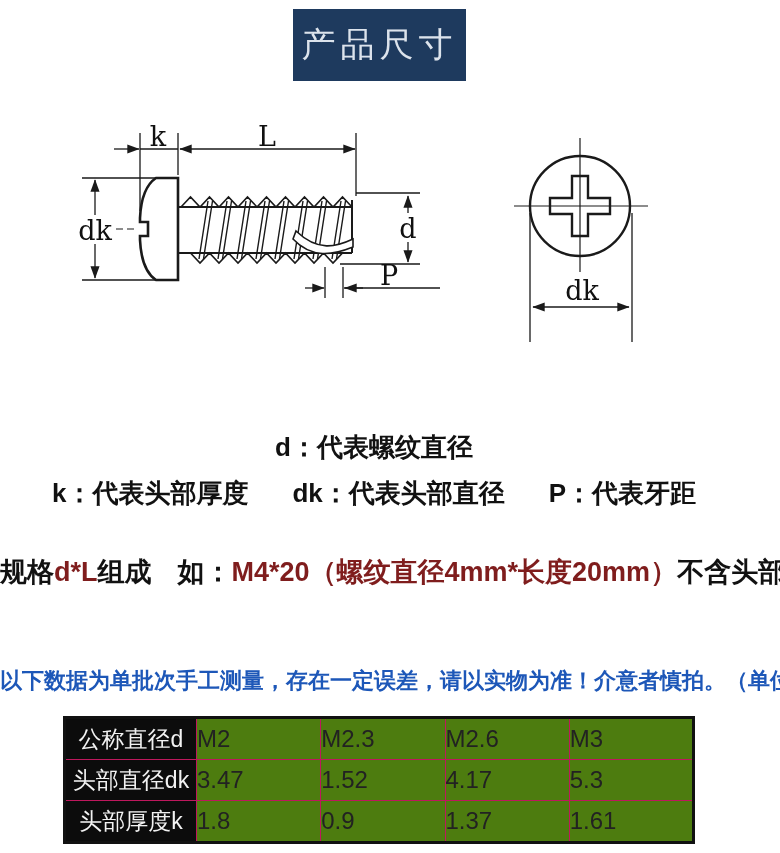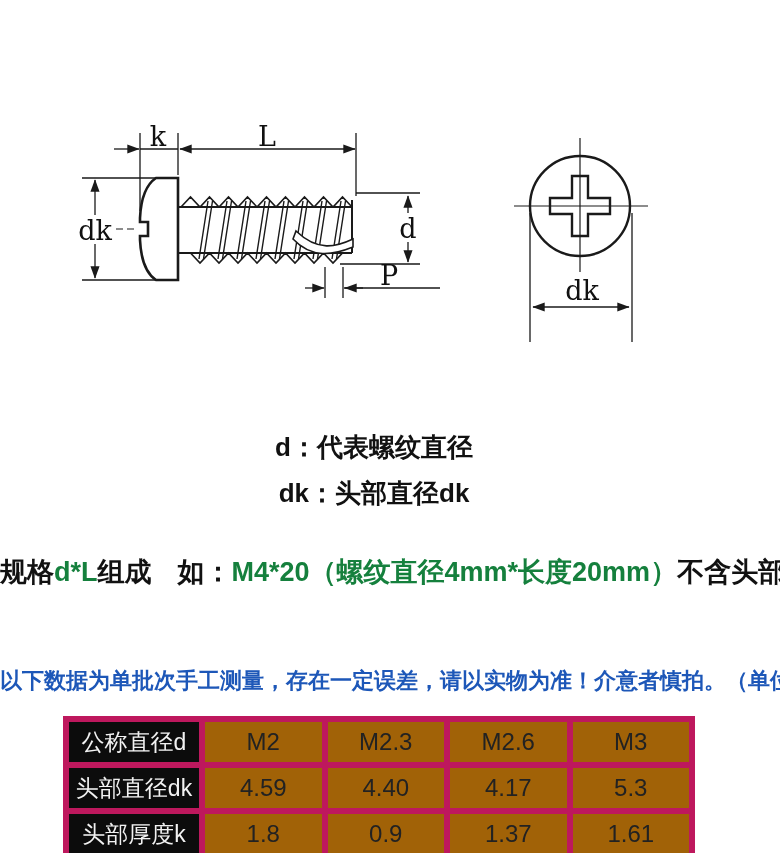--- a/index.html
+++ b/index.html
@@ -8,39 +8,42 @@
   .header-box{position:absolute;left:293px;top:9px;width:173px;height:72px;
         background:#1e3a5e;display:flex;align-items:center;justify-content:center;}
   .header-box span{color:#dce3ec;font-size:34px;letter-spacing:5px;font-weight:400;}
   .diagram{position:absolute;left:0;top:90px;width:780px;height:290px;}
   .legend{position:absolute;left:0;width:748px;text-align:center;
         font-weight:bold;color:#111;font-size:26px;display:flex;justify-content:center;}
   .legend-1{top:430px;column-gap:48px;}
   .legend-2{top:476px;column-gap:44px;}
   .spec-line{position:absolute;left:0;top:554px;width:780px;text-align:center;
         font-size:27px;font-weight:bold;color:#111;white-space:nowrap;}
-  .spec-line .blue{color:#15803d;}
+  .spec-line .blue{color:#7f1d1d;}
   .spec-line .gap{margin-left:26px;}
   .notice{position:absolute;left:0;top:666px;width:780px;text-align:center;
         font-size:22px;font-weight:bold;color:#1d57b8;white-space:nowrap;}
   table.spec-table{position:absolute;left:63px;top:716px;width:632px;
         border-collapse:collapse;table-layout:fixed;border:3px solid #111;}
   table.spec-table th{width:130px;background:#0c0c0c;color:#f2f2f2;
         font-weight:normal;font-size:23px;}
-  table.spec-table td{background:#a16207;color:#222;font-size:24px;text-align:center;
+  table.spec-table td{background:#4d7c0f;color:#222;font-size:24px;text-align:left;
         font-weight:normal;}
-  table.spec-table th,table.spec-table td{border:6px solid #be185d;height:40px;padding:0;}
+  table.spec-table th,table.spec-table td{border:1px solid #be185d;height:40px;padding:0;}
   svg text{font-family:"DejaVu Serif","Liberation Serif",serif;fill:#111;}
   .halo{paint-order:stroke;stroke:#ffffff;stroke-width:8px;}
 </style>
 </head>
 <body>
 
 <div class="page">
 
+  <div class="header-box">
+    <span>产品尺寸</span>
+  </div>
 
   <svg class="diagram" viewBox="0 90 780 290" xmlns="http://www.w3.org/2000/svg">
     <defs>
       <marker id="arw" viewBox="0 0 10 10" refX="9" refY="5" markerWidth="10" markerHeight="10" orient="auto-start-reverse">
         <path d="M0,1.5 L9.5,5 L0,8.5 z" fill="#1a1a1a"></path>
       </marker>
     </defs>
 
     <g stroke="#1a1a1a" fill="none">
 
@@ -94,42 +97,44 @@
       <path stroke-width="1.3" d="M530,213 L530,342 M632,213 L632,342"></path>
       <line stroke-width="1.3" x1="533" y1="307" x2="629" y2="307" marker-start="url(#arw)" marker-end="url(#arw)"></line>
     </g>
     <text x="582" y="300" font-size="27" text-anchor="middle">dk</text>
   </svg>
 
   <div class="legend legend-1">
     <span>d：代表螺纹直径</span>
   </div>
   <div class="legend legend-2">
-    <span>dk：头部直径dk</span>
+    <span>k：代表头部厚度</span>
+    <span>dk：代表头部直径</span>
+    <span>P：代表牙距</span>
   </div>
 
   <div class="spec-line">
     <span>规格</span><span class="blue">d*L</span><span>组成</span><span class="gap">如：</span><span class="blue">M4*20（螺纹直径4mm*长度20mm）</span><span>不含头部厚度</span>
   </div>
 
   <div class="notice">以下数据为单批次手工测量，存在一定误差，请以实物为准！介意者慎拍。（单位：mm）</div>
 
   <table class="spec-table">
     <tbody>
         <tr>
       <th>公称直径d</th>
       <td>M2</td>
       <td>M2.3</td>
       <td>M2.6</td>
       <td>M3</td>
     </tr>
     <tr>
       <th>头部直径dk</th>
-      <td>4.59</td>
-      <td>4.40</td>
+      <td>3.47</td>
+      <td>1.52</td>
       <td>4.17</td>
       <td>5.3</td>
     </tr>
     <tr>
       <th>头部厚度k</th>
       <td>1.8</td>
       <td>0.9</td>
       <td>1.37</td>
       <td>1.61</td>
     </tr>

